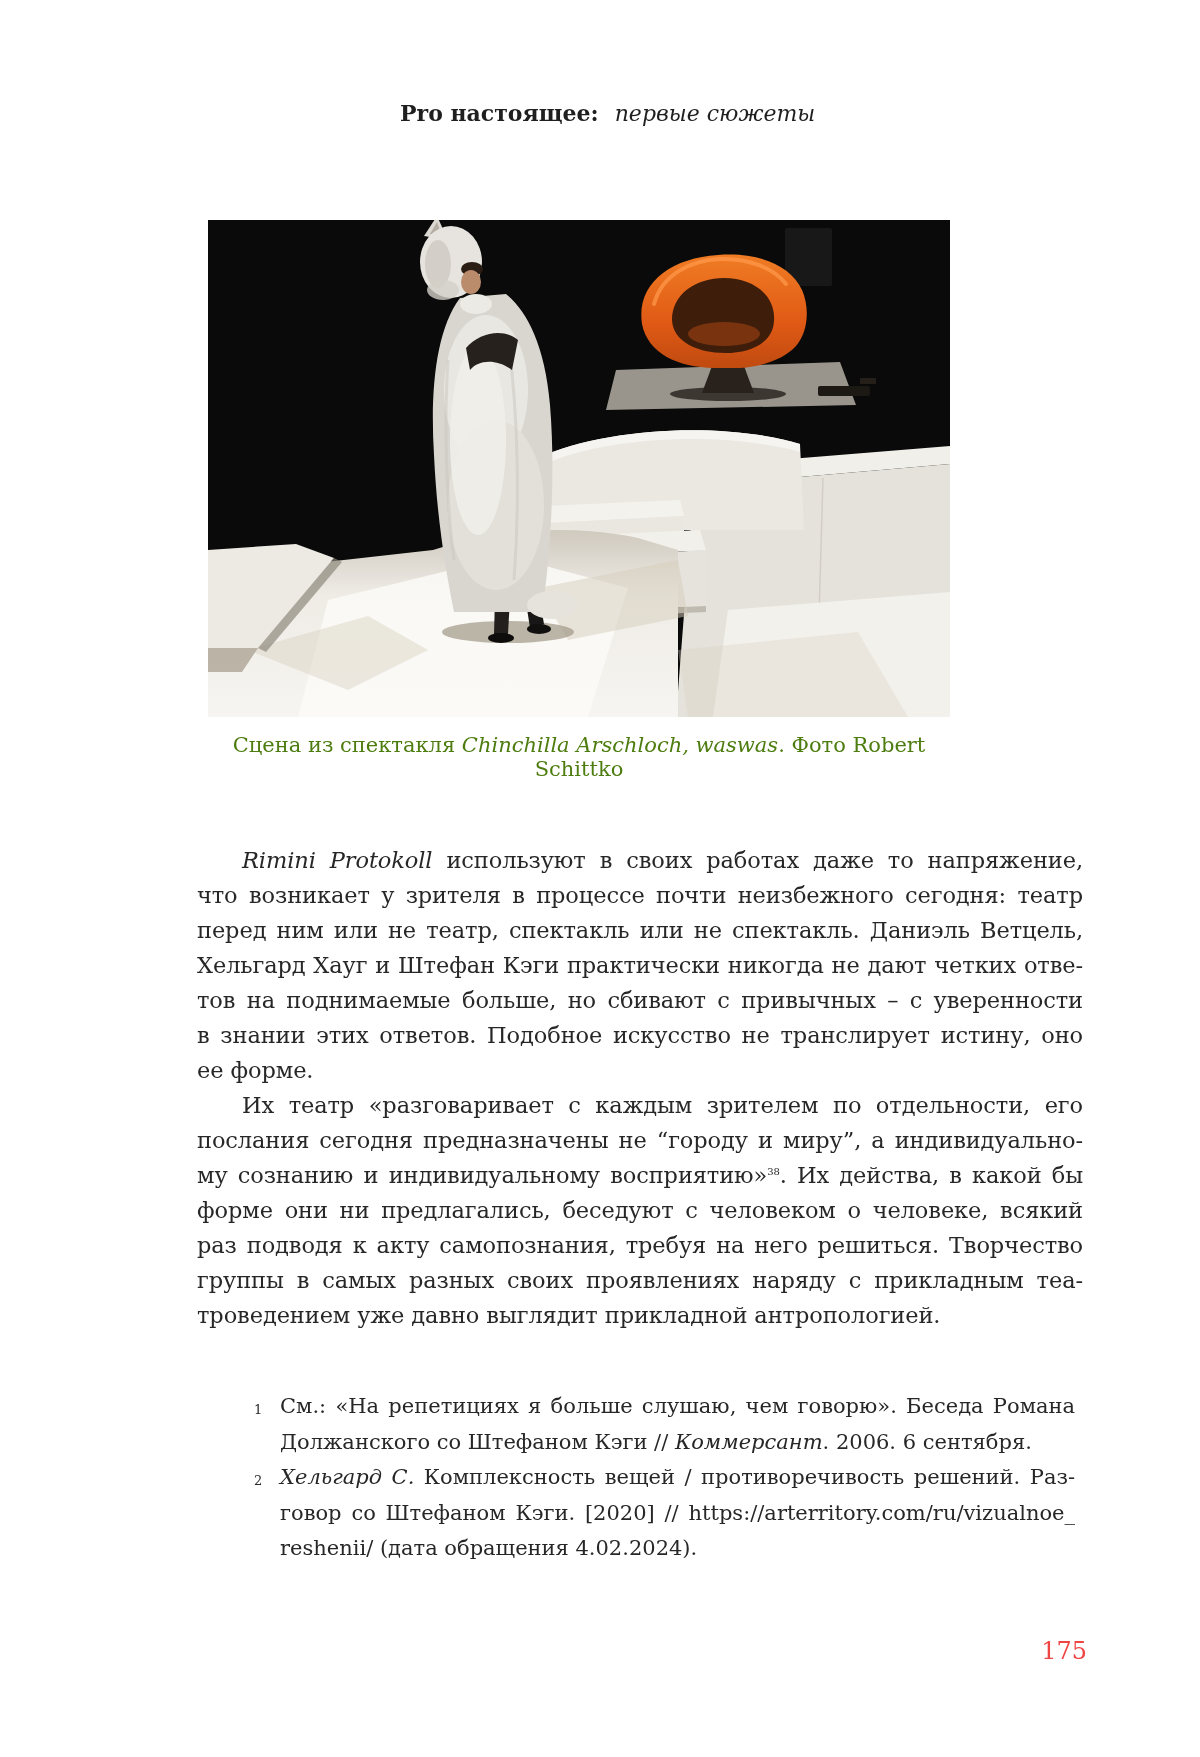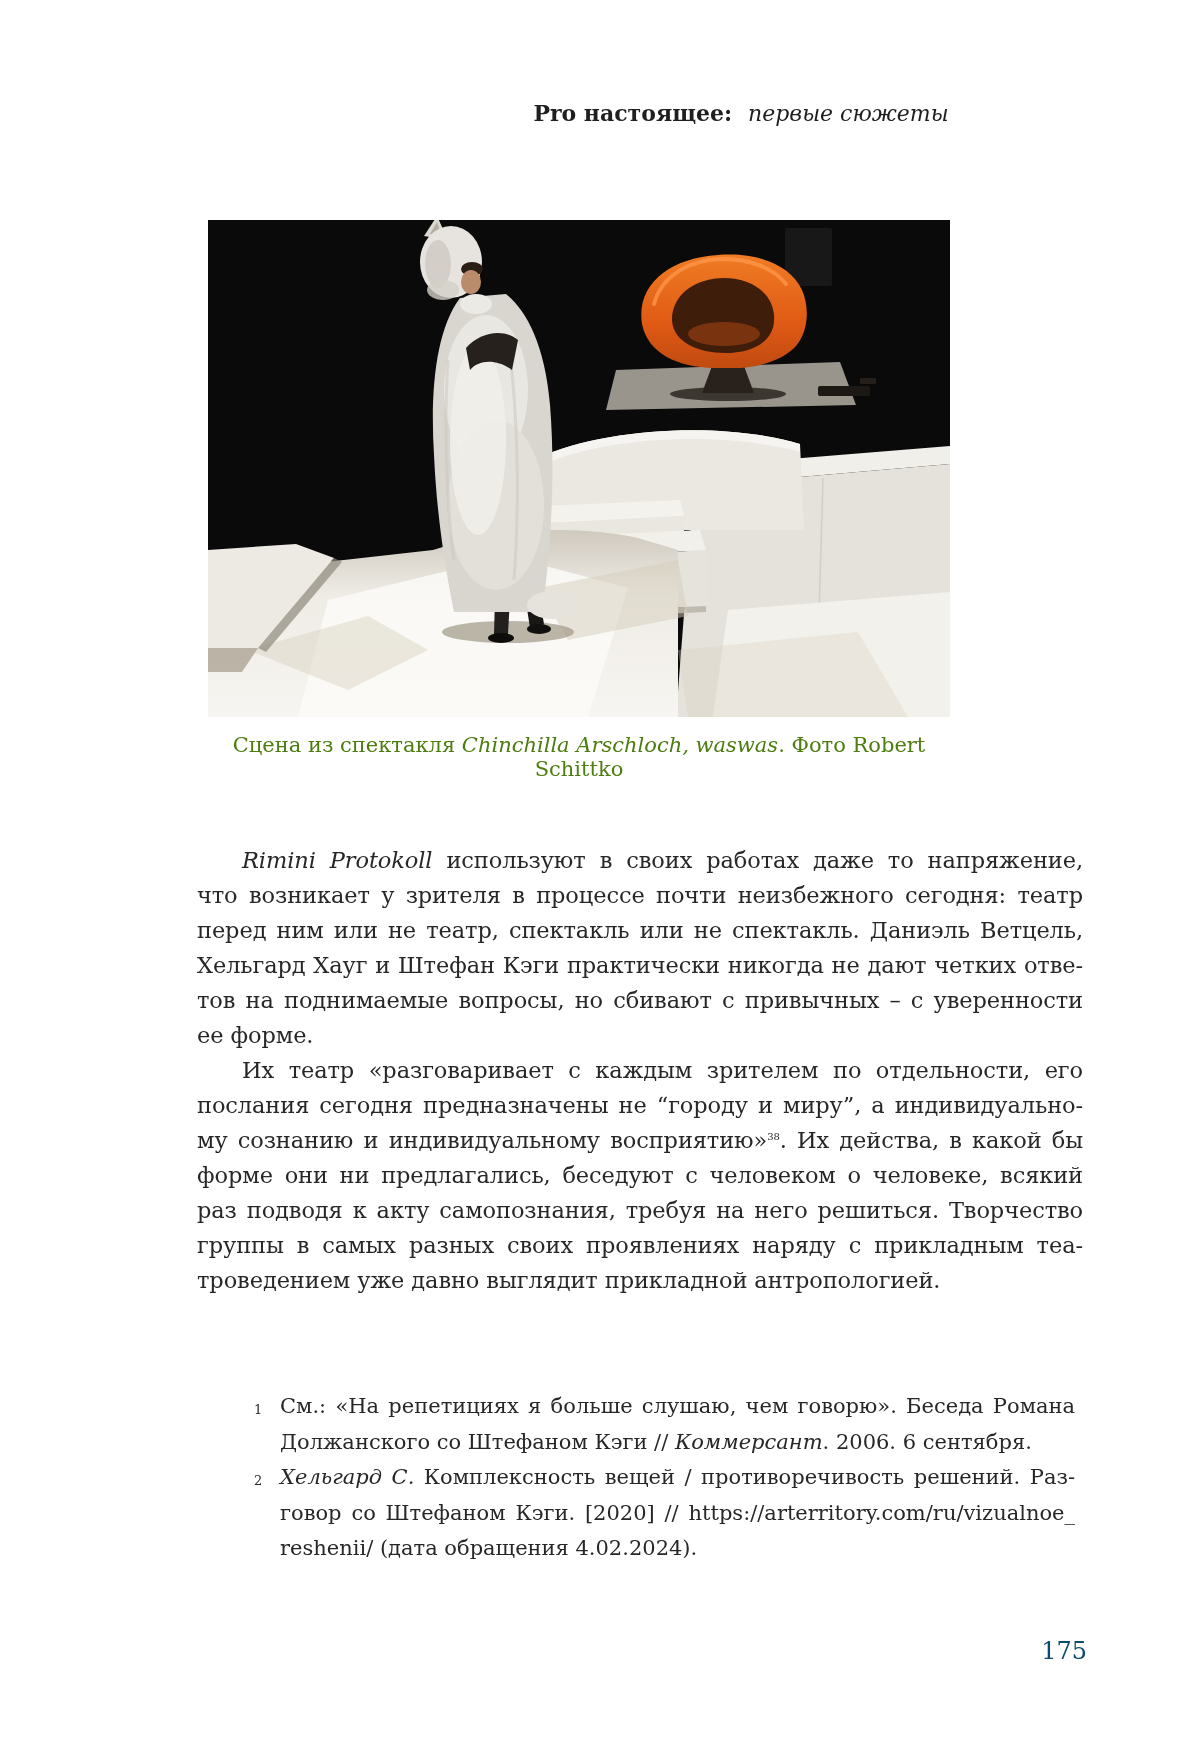--- a/index.html
+++ b/index.html
@@ -7,21 +7,21 @@
     position:relative;
     width:1200px;height:1757px;
     background:#ffffff;
     font-family:"DejaVu Serif", serif;
     color:#2a2a2a;
     overflow:hidden;
   }
   
   .header{
     position:absolute;top:100px;left:400px;right:118px;
-    text-align:center;font-size:22px;color:#1f1f1f;
+    text-align:left;font-size:22px;color:#1f1f1f;
     white-space:nowrap;
   }
   .header .hb{font-weight:bold;}
   .header .hi{font-style:italic;font-weight:normal;margin-left:16px;}
 
   
   .photo{
     position:absolute;left:208px;top:220px;width:742px;height:497px;
     background:#0a0a0a;overflow:hidden;
   }
@@ -54,21 +54,21 @@
   .footnote{position:relative;}
   .fnum{
     position:absolute;left:-26px;top:3px;
     font-size:13px;color:#2a2a2a;
   }
   .footnote .tline i{font-style:italic;}
 
   
   .pagenum{
     position:absolute;top:1637px;right:113px;
-    font-size:24px;color:#0c4a6e;
+    font-size:24px;color:#ef4444;
   }
 </style>
 </head>
 <body>
 
 <div class="page">
 
   <div class="header">
     <span class="hb">Pro настоящее:</span><span class="hi">первые сюжеты</span>
   </div>
@@ -167,21 +167,22 @@
     </svg>
   </div>
 
   <div class="caption">Сцена из спектакля <i>Chinchilla Arschloch, waswas</i>. Фото Robert Schittko</div>
 
   <div class="bodytext" id="bodytext">
       <div class="tline indent"><i>Rimini Protokoll</i> используют в своих работах даже то напряжение,</div>
       <div class="tline">что возникает у зрителя в процессе почти неизбежного сегодня: театр</div>
       <div class="tline">перед ним или не театр, спектакль или не спектакль. Даниэль Ветцель,</div>
       <div class="tline">Хельгард Хауг и Штефан Кэги практически никогда не дают четких отве-</div>
-      <div class="tline">тов на поднимаемые вопросы, но сбивают с привычных – с уверенности</div>
+      <div class="tline">тов на поднимаемые больше, но сбивают с привычных – с уверенности</div>
+      <div class="tline">в знании этих ответов. Подобное искусство не транслирует истину, оно</div>
       <div class="tline last">ее форме.</div>
       <div class="tline indent">Их театр «разговаривает с каждым зрителем по отдельности, его</div>
       <div class="tline">послания сегодня предназначены не “городу и миру”, а индивидуально-</div>
       <div class="tline">му сознанию и индивидуальному восприятию»<sup>38</sup>. Их действа, в какой бы</div>
       <div class="tline">форме они ни предлагались, беседуют с человеком о человеке, всякий</div>
       <div class="tline">раз подводя к акту самопознания, требуя на него решиться. Творчество</div>
       <div class="tline">группы в самых разных своих проявлениях наряду с прикладным теа-</div>
       <div class="tline last">троведением уже давно выглядит прикладной антропологией.</div>
     </div>
 

